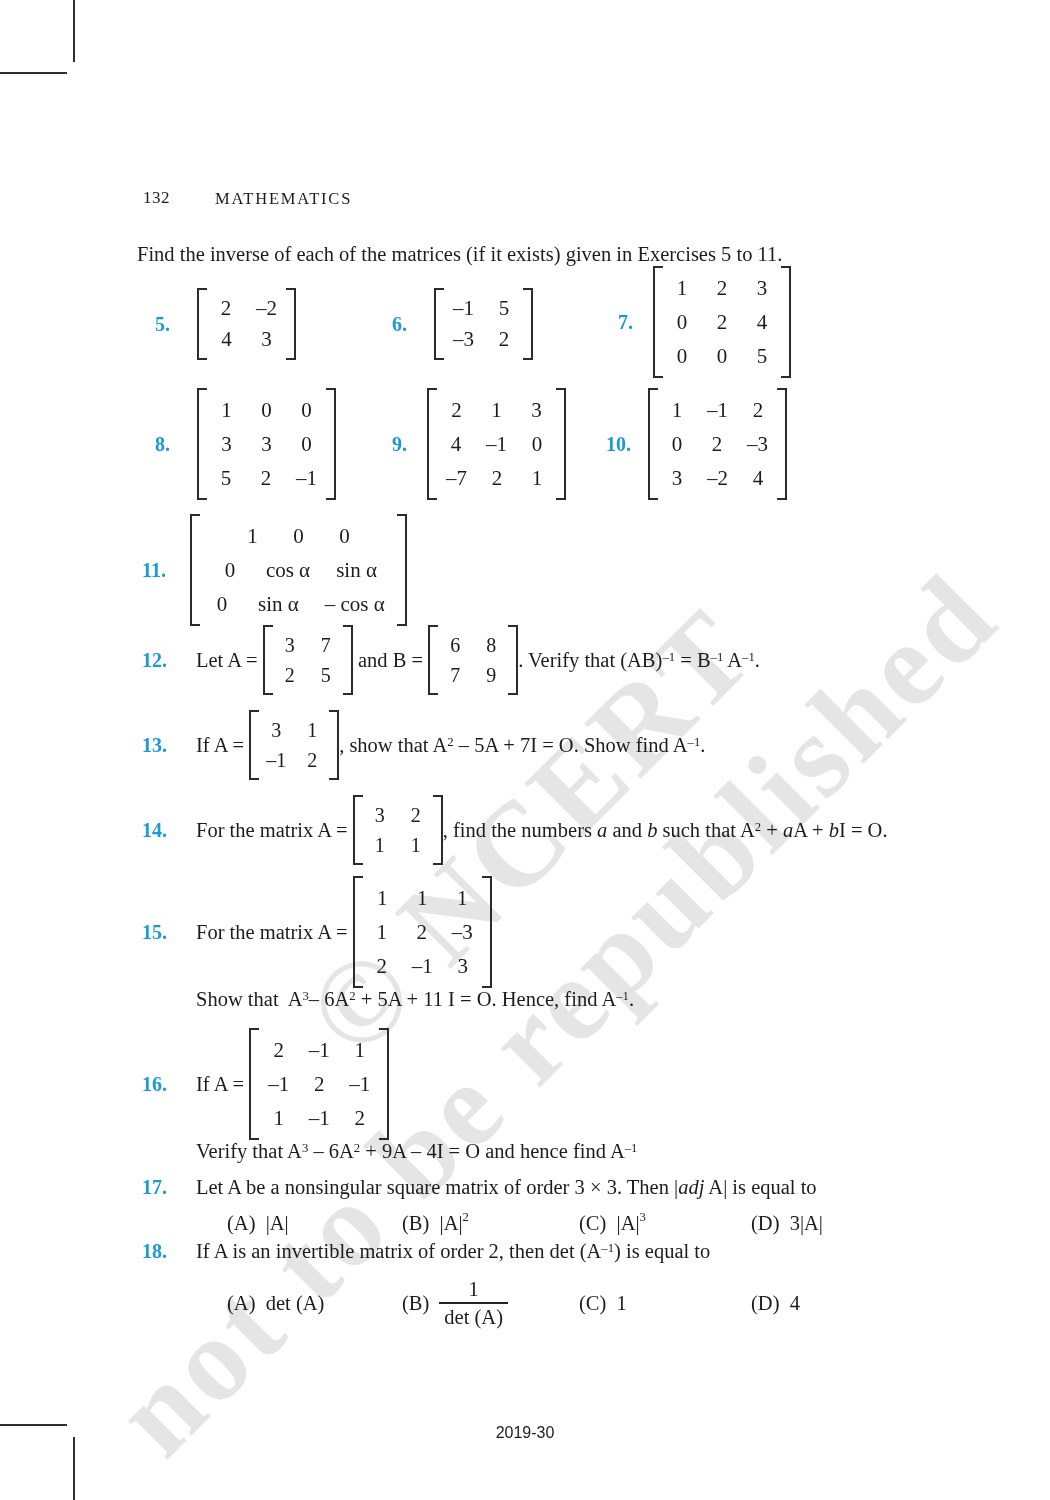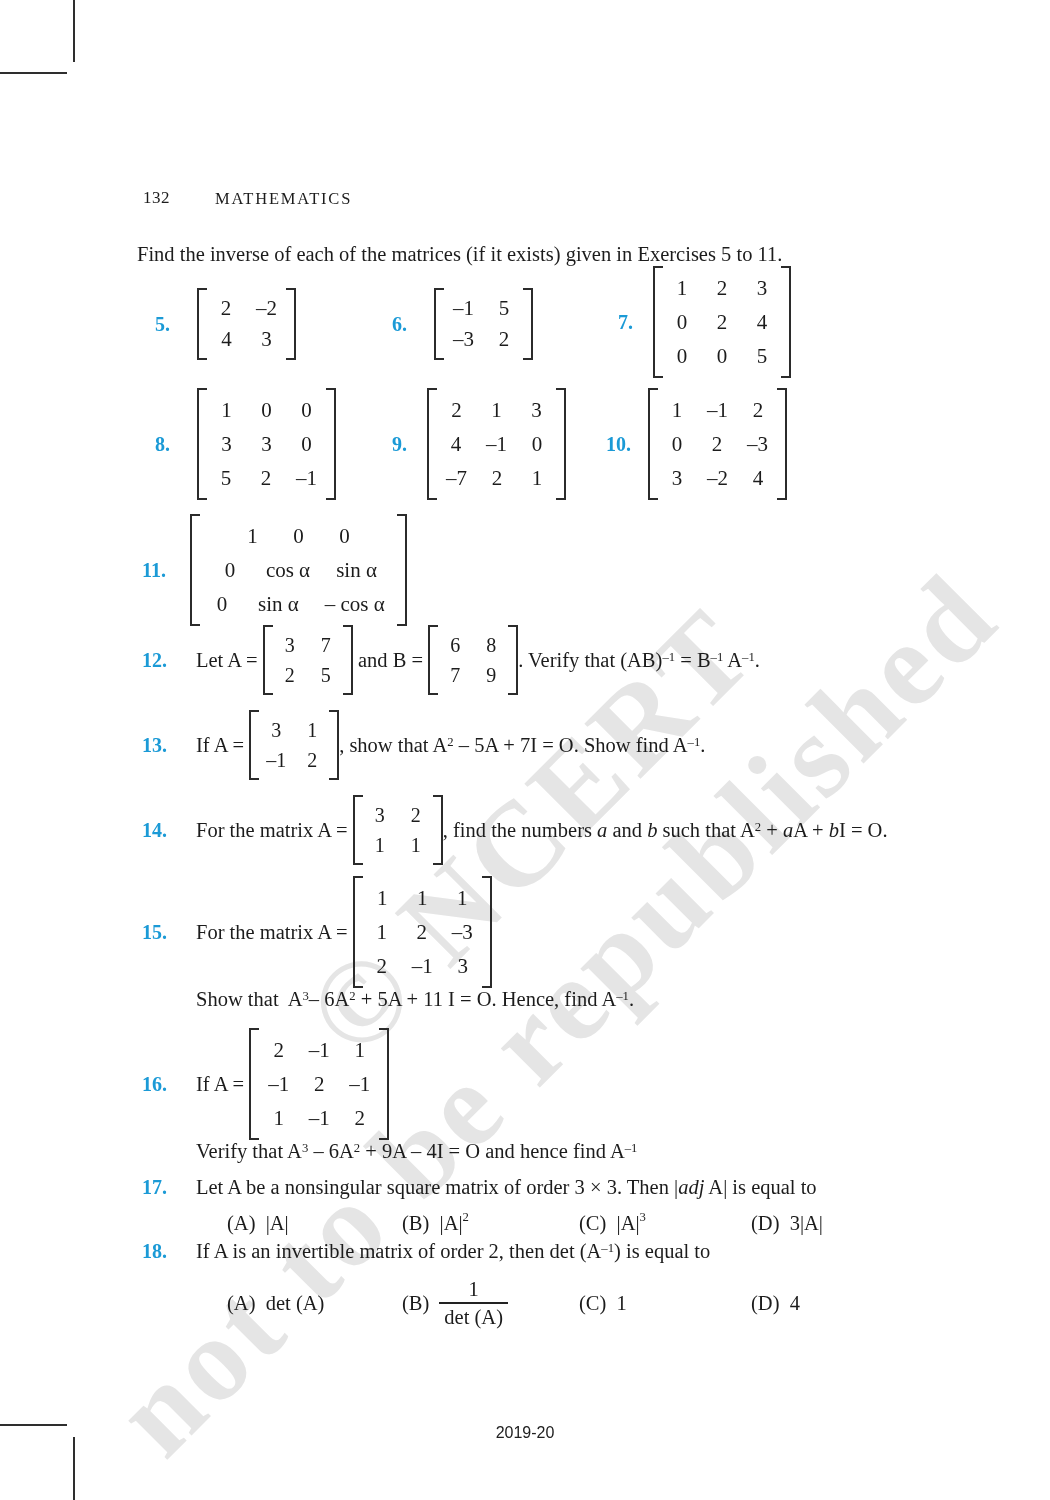--- a/index.html
+++ b/index.html
@@ -342,16 +342,16 @@
         </span>
       </span>
       <span class="opt rich" style="left:545px;">
           <span>(C)  1</span>
         </span>
       <span class="opt rich" style="left:717px;">
           <span>(D)  4</span>
         </span>
     </div>
 
-    <div class="footer">2019-20</div>
+    <div class="footer">2019-30</div>
 
   </div>
 </div>
 
 </body></html>

